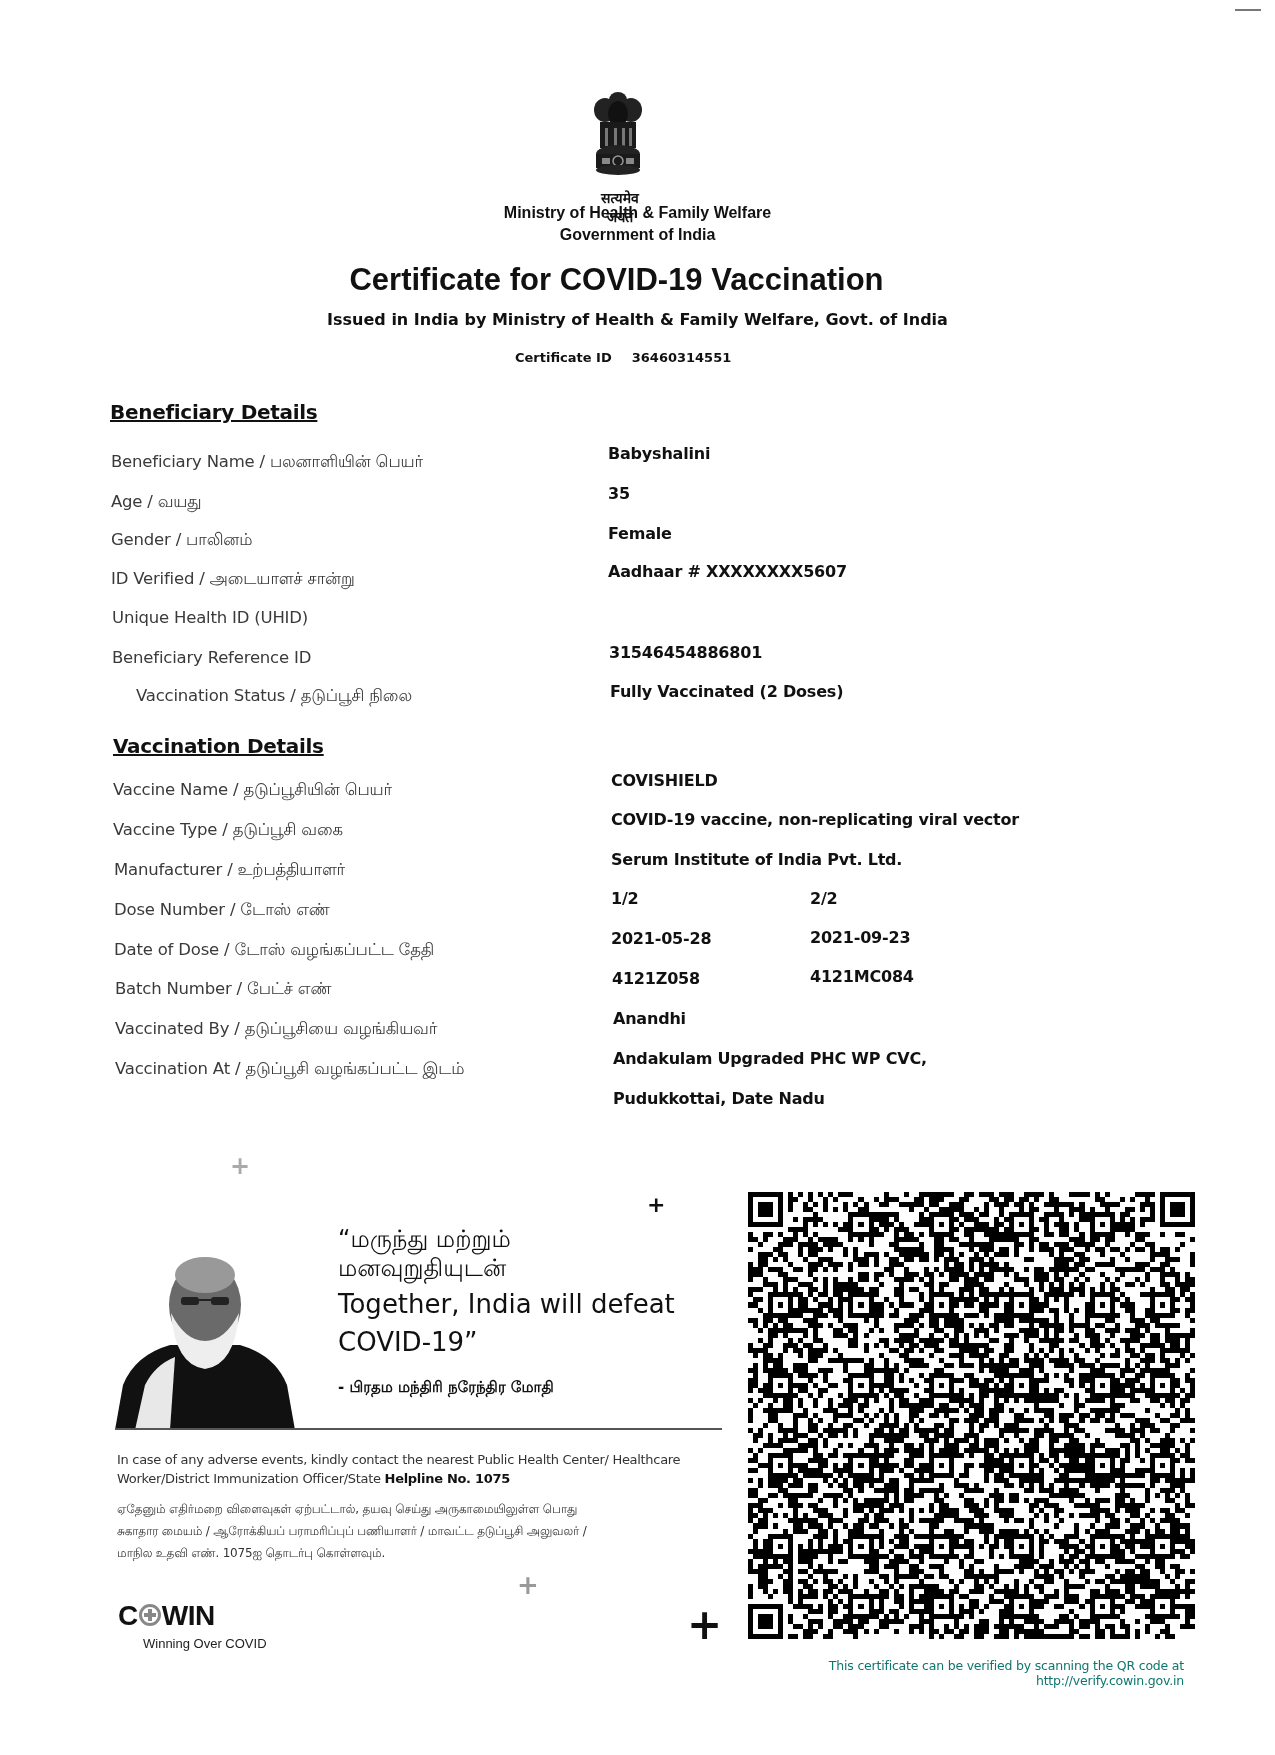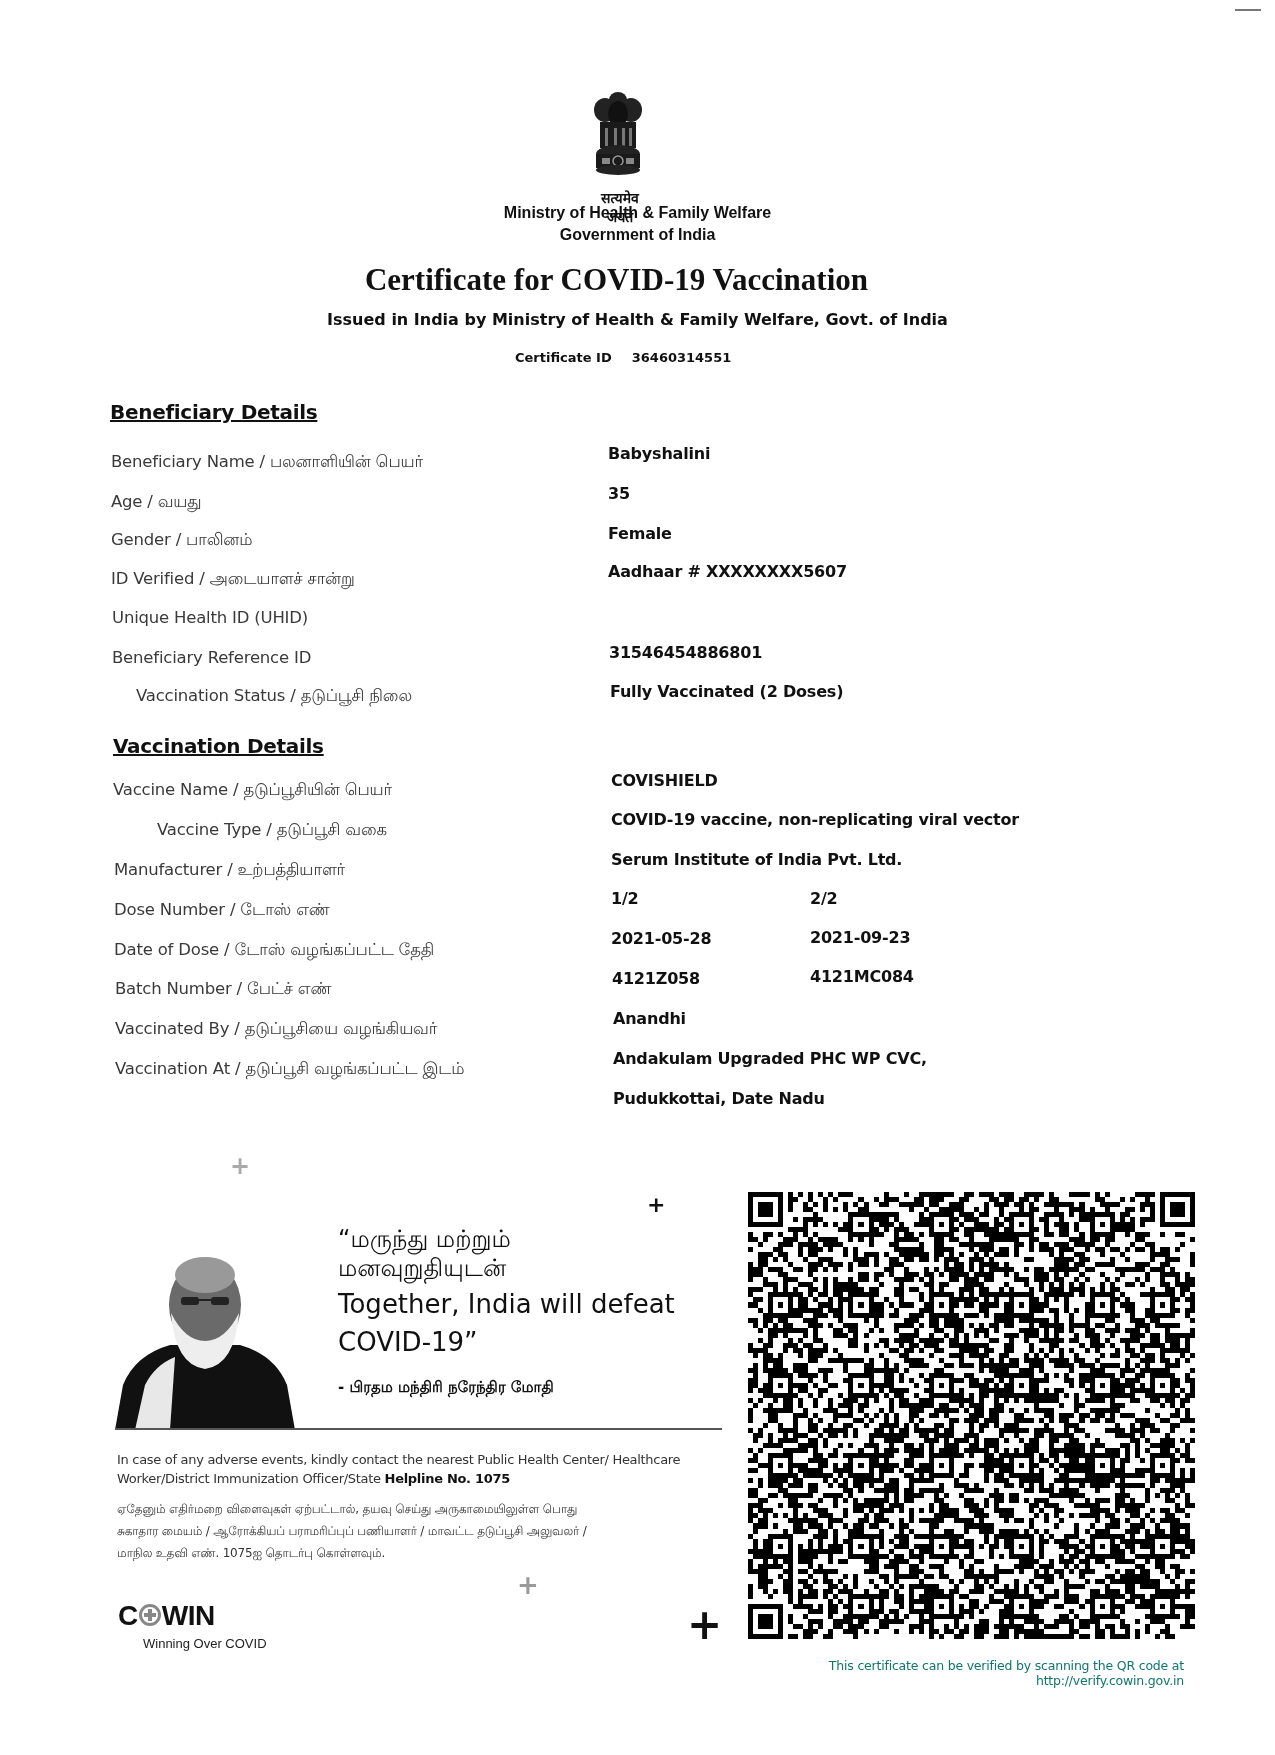--- a/index.html
+++ b/index.html
@@ -7,21 +7,21 @@
   body { position: relative; font-family: "Liberation Sans", "DejaVu Sans", sans-serif; color: #111; }
 
   .abs { position: absolute; }
 
   
   .emblem { left: 588px; top: 88px; width: 60px; height: 100px; }
   .emblem-motto { left: 590px; top: 188px; width: 60px; text-align: center; font-size: 14px; font-weight: bold; }
   .ministry { left: 0; width: 1275px; text-align: center; font-weight: bold; font-size: 16px; line-height: 22px; }
   .ministry.l1 { top: 202px; }
   .ministry.l2 { top: 224px; }
-  .cert-title { left: 0; top: 262px; width: 1233px; text-align: center; font-size: 31px; font-weight: bold; font-family: Liberation Serif, serif; letter-spacing: 0px; }
+  .cert-title { left: 0; top: 262px; width: 1233px; text-align: center; font-size: 31px; font-weight: bold; font-family: Liberation Sans, sans-serif; letter-spacing: 0px; }
   .issued { left: 0; top: 310px; width: 1275px; text-align: center; font-size: 16px; font-weight: bold; font-family: "DejaVu Sans", sans-serif; }
   .cert-id { left: 515px; top: 350px; font-size: 13px; font-weight: bold; font-family: "DejaVu Sans", sans-serif; }
   .cert-id .val { margin-left: 20px; text-align: right; }
 
   
   .section-title { font-size: 20px; font-weight: bold; text-decoration: underline; font-family: "DejaVu Sans", sans-serif; letter-spacing: -0.3px; }
   .label { font-size: 16.5px; color: #3a3a3a; font-family: "DejaVu Sans", sans-serif; white-space: nowrap; letter-spacing: -0.2px; }
   .value { font-size: 16px; font-weight: bold; font-family: "DejaVu Sans", sans-serif; white-space: nowrap; letter-spacing: -0.2px; }
 
   
@@ -99,21 +99,21 @@
 <div class="abs value" style="left:609px; top:643px;">31546454886801</div>
 
 <div class="abs label" style="left:112px; top:686px;margin-left:24px;">Vaccination Status / தடுப்பூசி நிலை</div>
 <div class="abs value" style="left:610px; top:682px;">Fully Vaccinated (2 Doses)</div>
 
 <div class="abs section-title" style="left:113px; top:734px;">Vaccination Details</div>
 
 <div class="abs label" style="left:113px; top:780px;">Vaccine Name / தடுப்பூசியின் பெயர்</div>
 <div class="abs value" style="left:611px; top:771px;">COVISHIELD</div>
 
-<div class="abs label" style="left:113px; top:820px;margin-left:44px;">Vaccine Type / தடுப்பூசி வகை</div>
+<div class="abs label" style="left:113px; top:820px;">Vaccine Type / தடுப்பூசி வகை</div>
 <div class="abs value" style="left:611px; top:810px;">COVID-19 vaccine, non-replicating viral vector</div>
 
 <div class="abs label" style="left:114px; top:860px;">Manufacturer / உற்பத்தியாளர்</div>
 <div class="abs value" style="left:611px; top:850px;">Serum Institute of India Pvt. Ltd.</div>
 
 <div class="abs label" style="left:114px; top:900px;">Dose Number / டோஸ் எண்</div>
 <div class="abs value" style="left:611px; top:889px;">1/2</div>
 <div class="abs value" style="left:810px; top:889px;">2/2</div>
 
 <div class="abs label" style="left:114px; top:940px;">Date of Dose / டோஸ் வழங்கப்பட்ட தேதி</div>

